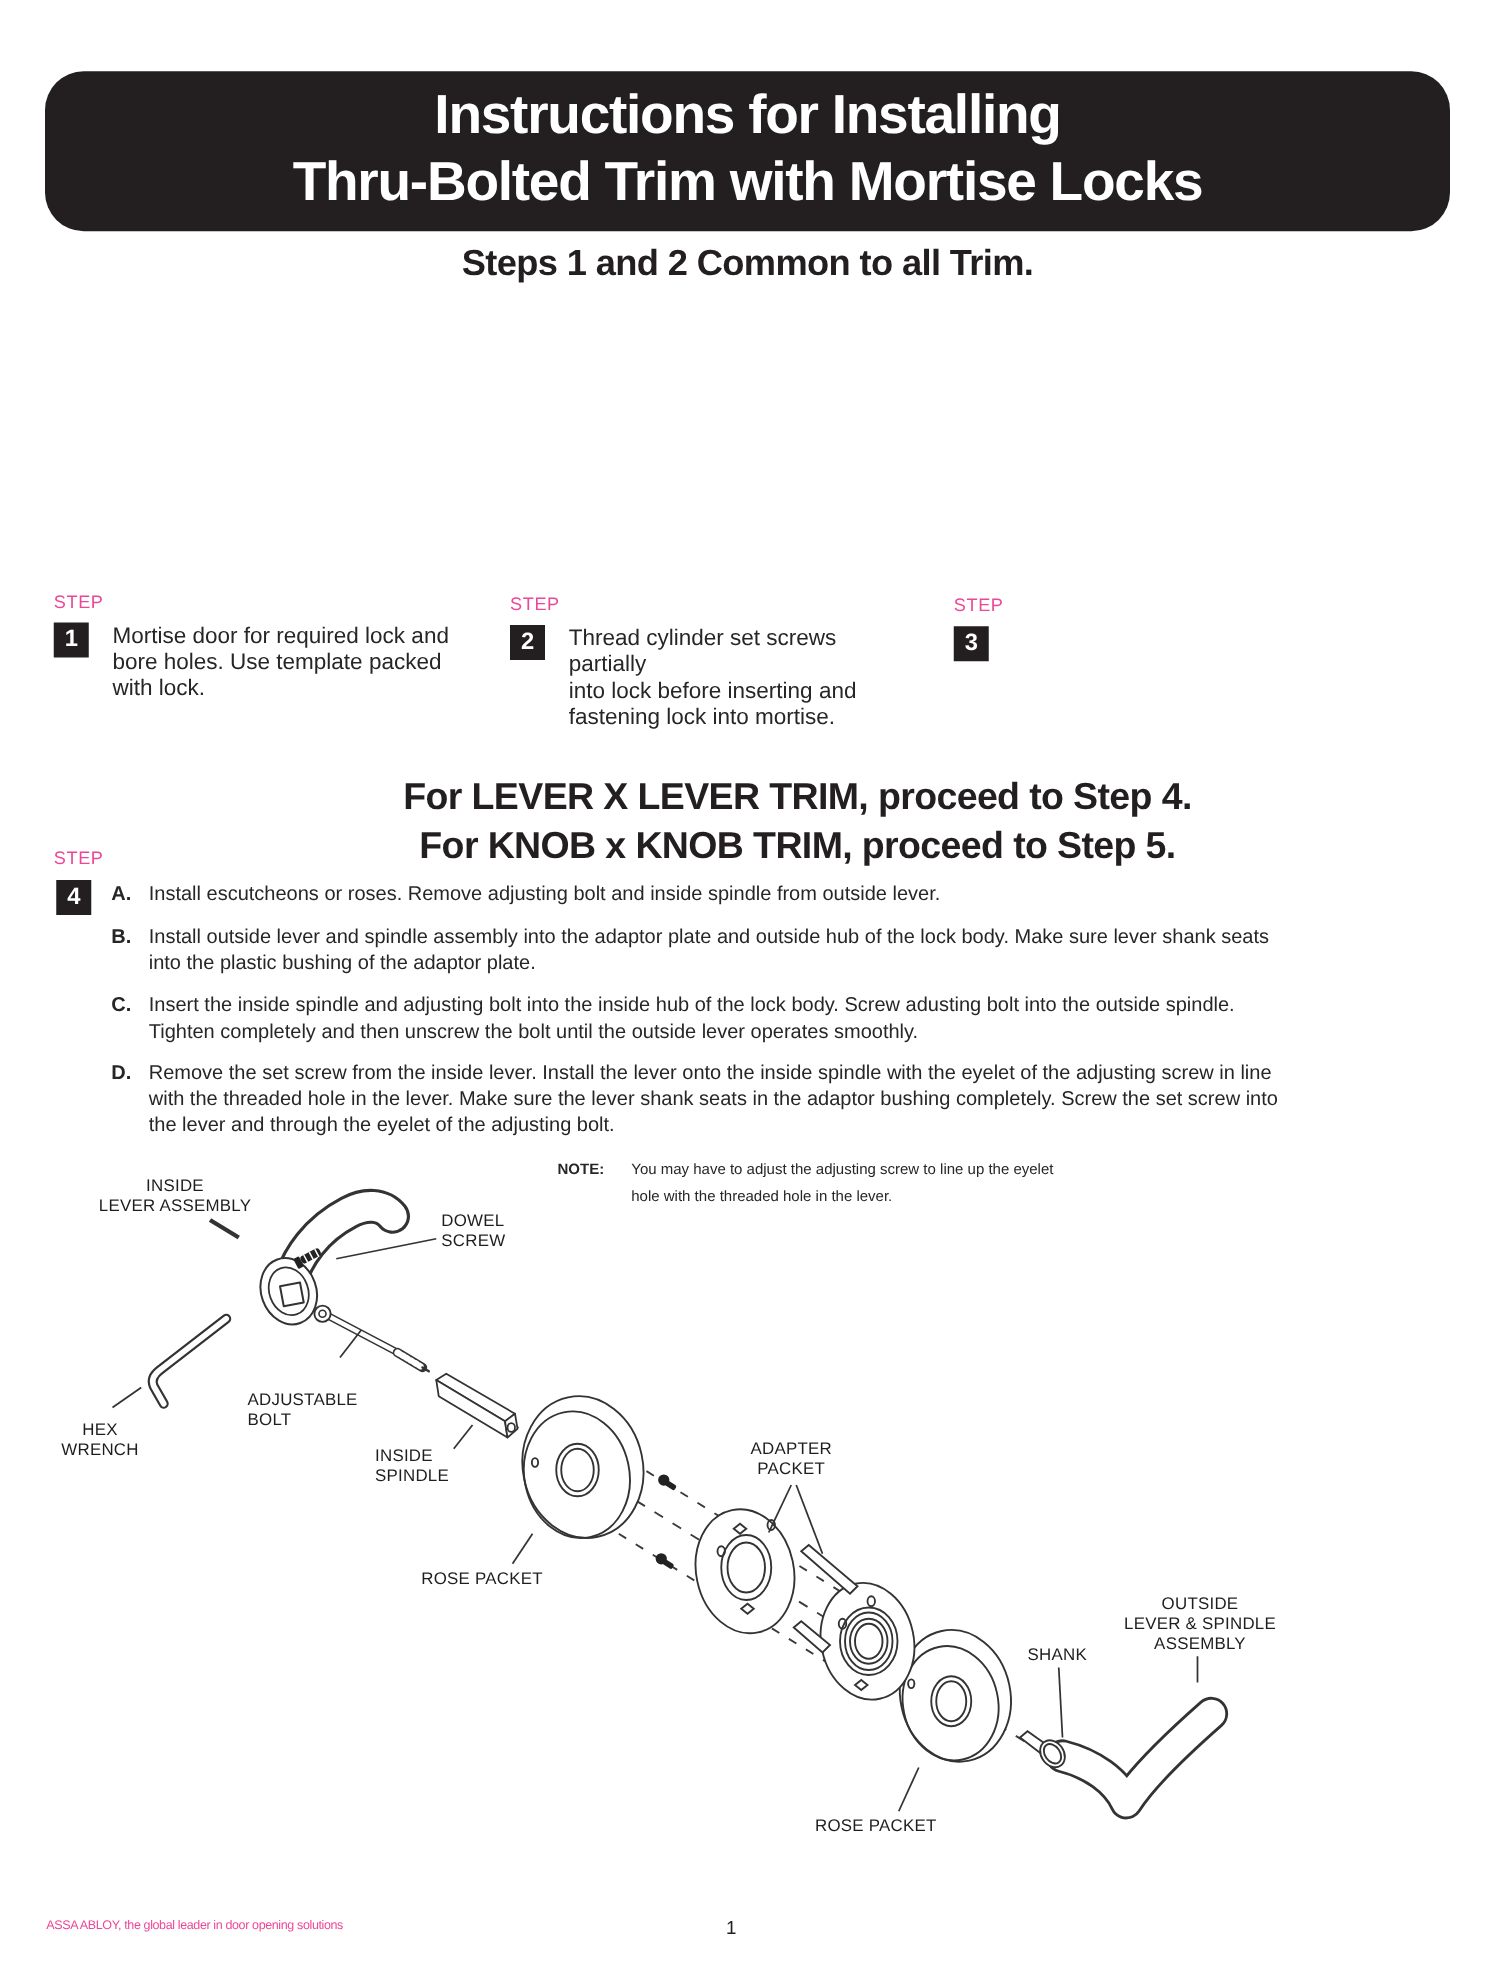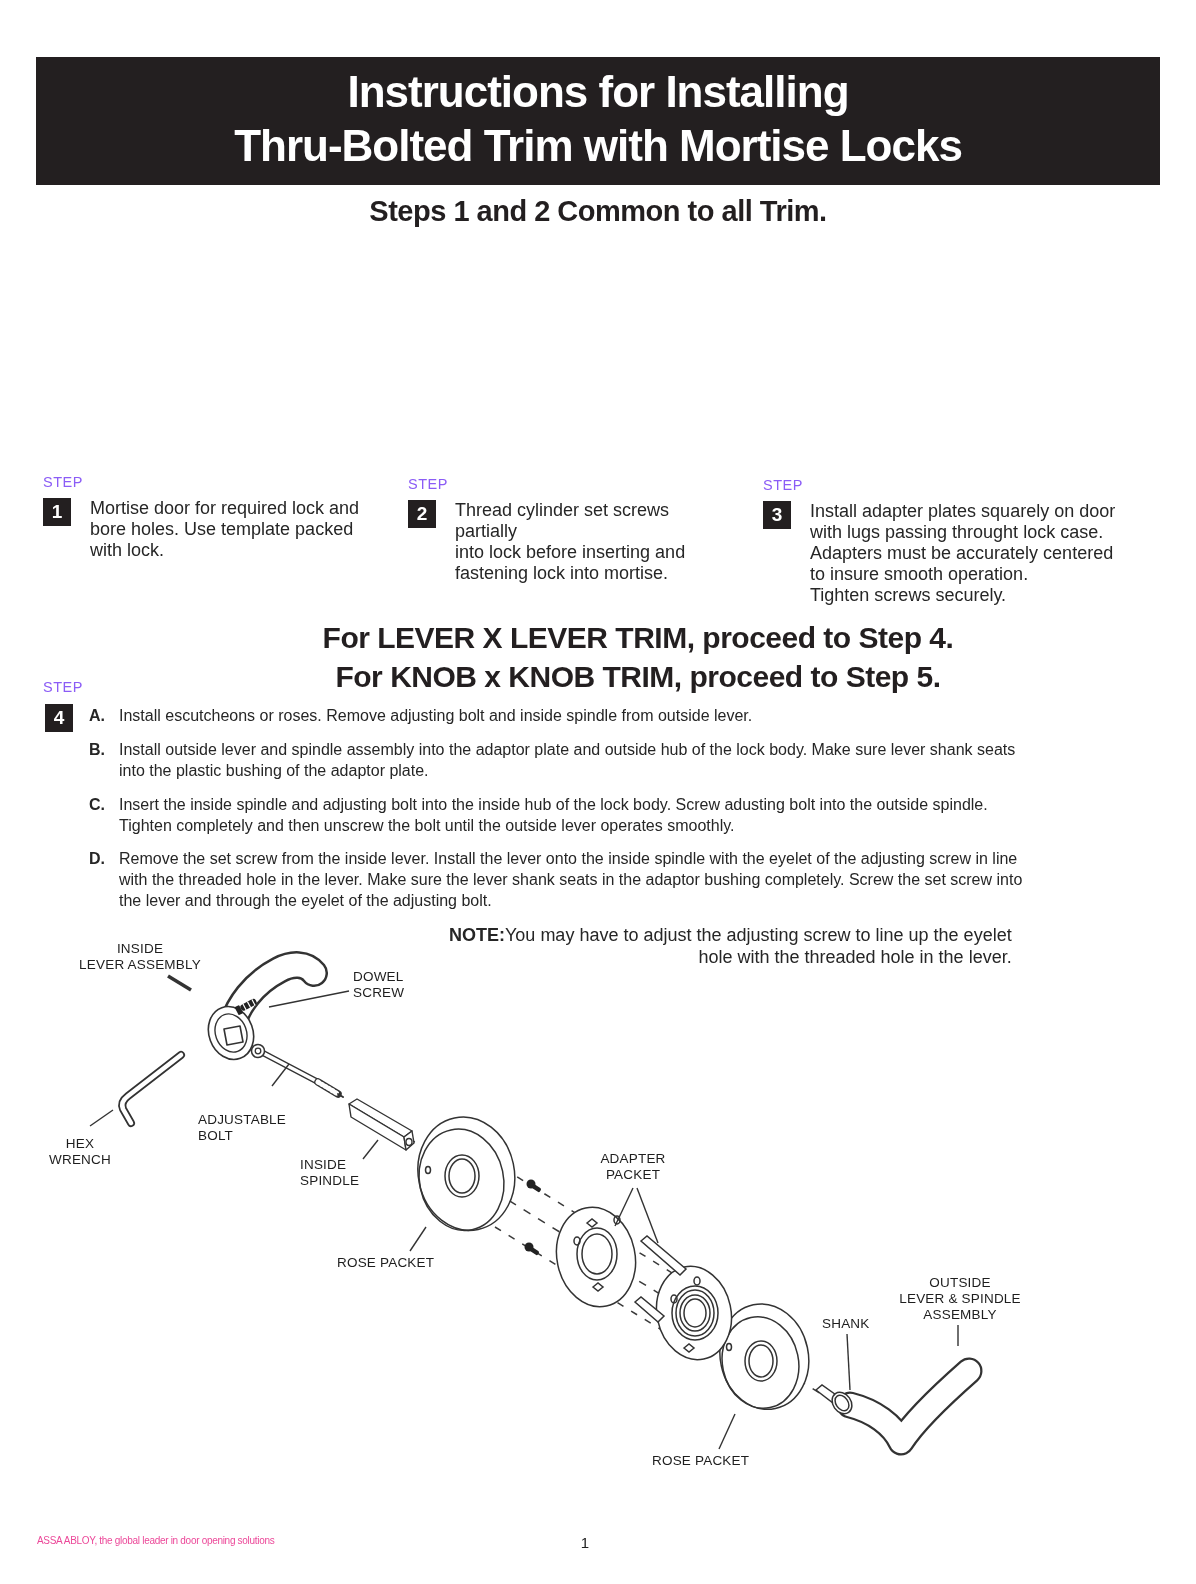--- a/index.html
+++ b/index.html
@@ -3,41 +3,41 @@
 <meta charset="utf-8">
 <style>
   html,body{margin:0;padding:0;background:#888;}
   .page{
     position:relative;width:1196px;height:1584px;background:#fff;
     margin:0 auto;overflow:hidden;
     font-family:"Liberation Sans", sans-serif;color:#262626;
   }
   .abs{position:absolute;}
   
-  .banner{left:36px;top:57px;width:1124px;height:128px;background:#231f20;}
+  .banner{left:36px;top:57px;width:1124px;height:128px;background:#231f20;border-radius:31px;}
   .banner-line{width:100%;text-align:center;color:#fff;font-weight:bold;
     font-size:44px;line-height:54px;letter-spacing:-1px;white-space:nowrap;}
   .banner-inner{padding-top:8px;}
   .subtitle{left:0;top:195px;width:1196px;text-align:center;font-size:29px;
     font-weight:bold;letter-spacing:-0.5px;color:#231f20;}
   
-  .step-label{font-size:14.5px;letter-spacing:0.5px;color:#8b5cf6;}
+  .step-label{font-size:14.5px;letter-spacing:0.5px;color:#ec4899;}
   .num-box{width:28px;height:28px;background:#231f20;color:#fff;font-weight:bold;
     font-size:19px;display:flex;align-items:center;justify-content:center;flex:0 0 28px;}
   .step-body{display:flex;margin-top:8px;}
   .step-text{margin-left:19px;font-size:18px;line-height:21px;white-space:pre-line;}
   
   .mid-heading{left:0;top:618px;width:1196px;text-align:center;font-size:30px;
     font-weight:bold;letter-spacing:-0.5px;color:#231f20;line-height:39px;padding-left:40px;}
   
   .item{display:flex;font-size:16px;line-height:21px;}
   .item-letter{font-weight:bold;width:30px;flex:0 0 30px;}
   .item-text{white-space:pre-line;width:1005px;}
   
-  .note{display:flex;font-size:18px;line-height:22px;text-align:right;}
+  .note{display:flex;font-size:12px;line-height:22px;}
   .note-label{font-weight:bold;width:59px;flex:0 0 59px;}
   .note-text{white-space:pre-line;}
   
   .dlabel{font-size:13.5px;line-height:16px;letter-spacing:0.2px;color:#1e1e1e;
     white-space:pre-line;}
   .center{text-align:center;}
   
   .footer-tagline{left:37px;top:1535px;font-size:10px;letter-spacing:-0.3px;color:#ec4899;}
   .footer-page{left:0;top:1534px;width:1170px;text-align:center;font-size:15px;color:#222;}
   svg{position:absolute;left:0;top:0;}
@@ -70,25 +70,20 @@
       <div class="num-box">2</div>
       <div class="step-text" style="width:280px;">Thread cylinder set screws partially
 into lock before inserting and
 fastening lock into mortise.</div>
     </div>
   </div>
   <div class="abs" style="left:763px;top:477px;width:360px;">
     <div class="step-label">STEP</div>
     <div class="step-body">
       <div class="num-box">3</div>
-      <div class="step-text" style="width:310px;">Install adapter plates squarely on door
-with lugs passing throught lock case.
-Adapters must be accurately centered
-to insure smooth operation.
-Tighten screws securely.</div>
     </div>
   </div>
 
   <div class="abs mid-heading">
     <div>For LEVER X LEVER TRIM, proceed to Step 4.</div>
     <div>For KNOB x KNOB TRIM, proceed to Step 5.</div>
   </div>
 
   <div class="abs step-label" style="left:43px;top:679px;">STEP</div>
   <div class="abs num-box" style="left:45px;top:704px;">4</div>

